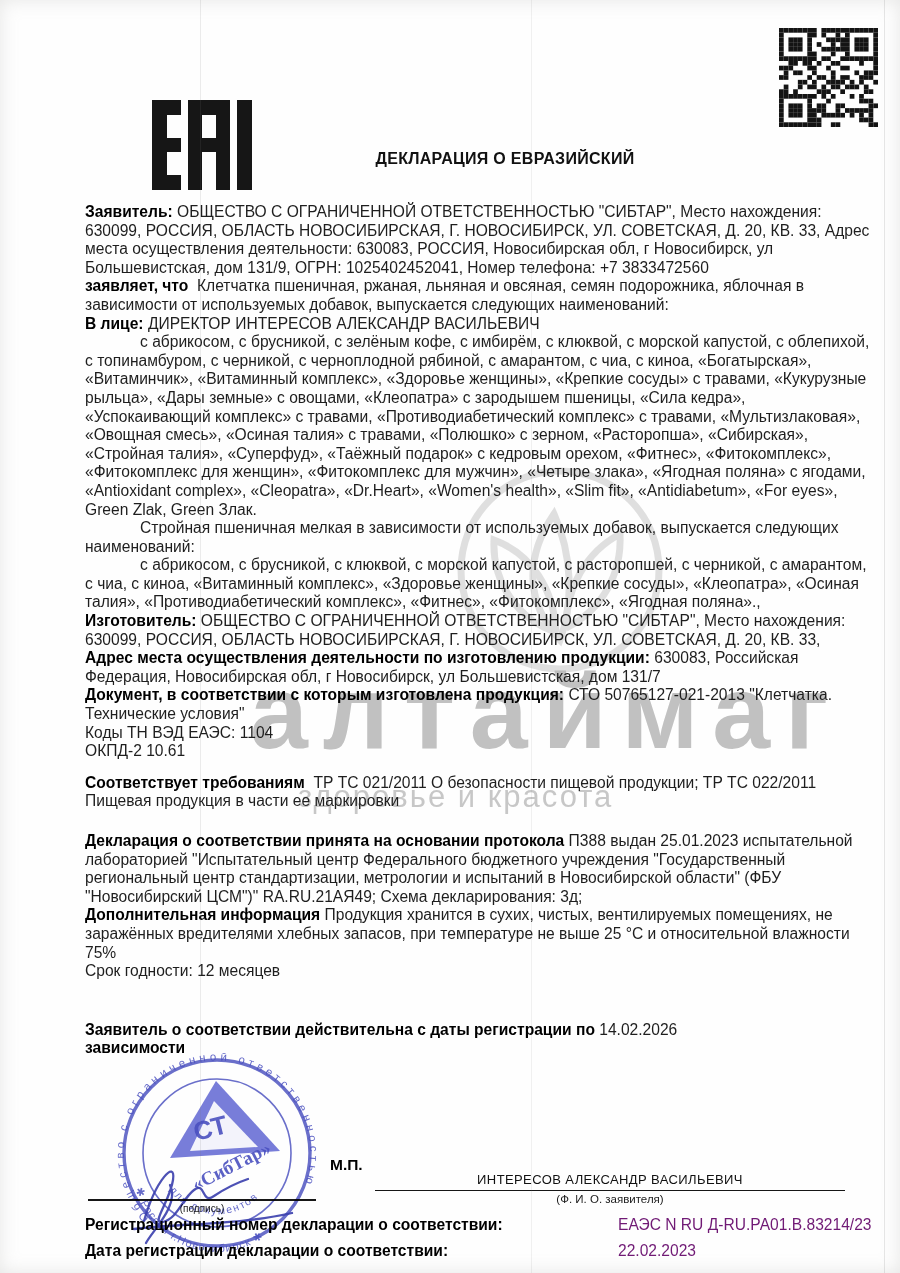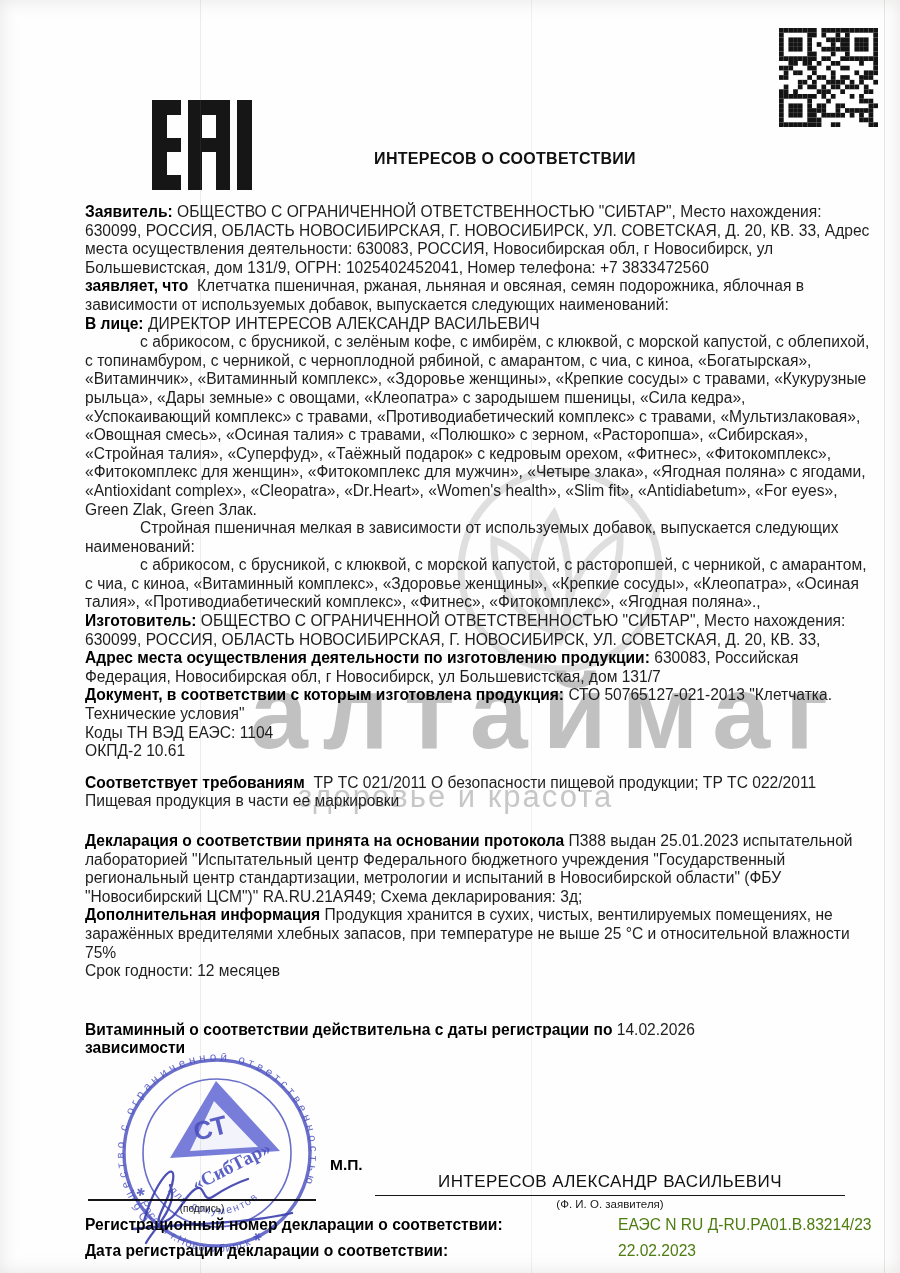--- a/index.html
+++ b/index.html
@@ -26,26 +26,26 @@
   .wm{position:absolute;z-index:1;pointer-events:none;}
   .wm-brand{left:250px;top:660px;font-size:104px;line-height:104px;font-weight:bold;
             letter-spacing:15px;color:#b7b7b7;opacity:.85;}
   .wm-tag{left:298px;top:779px;font-size:31px;letter-spacing:2px;color:#c2c2c2;opacity:.9;}
   .wm-flower{left:452px;top:462px;opacity:.55;}
   
   .mp{position:absolute;left:330px;top:1156px;font-weight:bold;font-size:15.5px;color:#000;z-index:3;}
   .sigline{position:absolute;left:88px;top:1199px;width:228px;border-top:2px solid #161616;z-index:3;}
   .sigcap{position:absolute;left:88px;top:1203px;width:228px;text-align:center;font-size:10px;color:#1a1a1a;z-index:3;}
   .nameblock{position:absolute;left:375px;top:1172px;width:470px;text-align:center;z-index:3;}
-  .nameblock .nm{font-size:17px;letter-spacing:.4px;color:#111;padding-bottom:3px;
+  .nameblock .nm{font-size:13px;letter-spacing:.4px;color:#111;padding-bottom:3px;
                  border-bottom:1.8px solid #161616;}
   .nameblock .cap{font-size:11.5px;color:#1a1a1a;margin-top:2px;}
   .regrow{position:absolute;left:85px;width:800px;font-size:15.6px;z-index:3;color:#000;}
   .regrow .lbl{font-weight:bold;}
-  .regrow .val{position:absolute;left:533px;top:0;font-weight:normal;color:#4d7c0f;}
+  .regrow .val{position:absolute;left:533px;top:0;font-weight:normal;color:#701a75;}
   .r1{top:1216px;} .r2{top:1242px;}
   .stamp{position:absolute;left:100px;top:1053px;z-index:6;mix-blend-mode:multiply;}
 </style>
 </head>
 <body>
 
 <div class="page">
 
   <div class="scanline" style="left:200px;background:rgba(120,120,120,.14);"></div>
   <div class="scanline" style="left:531px;background:rgba(120,120,120,.10);"></div>
@@ -66,21 +66,21 @@
       <rect x="85" y="75" width="15" height="15"></rect>
       <rect x="85" y="0" width="14" height="90"></rect>
     </g>
     <g fill="#161616">
       <rect x="85" y="0" width="14" height="15"></rect>
         <rect x="85" y="75" width="14" height="15"></rect>
     </g>
   </svg>
 
   <div class="hdr">
-    <div class="l2">ИНТЕРЕСОВ О СООТВЕТСТВИИ</div>
+    <div class="l2">ДЕКЛАРАЦИЯ О ЕВРАЗИЙСКИЙ</div>
   </div>
 
   <div class="qr">
     <svg id="qr-svg" width="99" height="99" viewBox="0 0 99 99" fill="#141414">
         <rect x="0.00" y="0.00" width="4.71" height="4.71"></rect>
         <rect x="4.71" y="0.00" width="4.71" height="4.71"></rect>
         <rect x="9.43" y="0.00" width="4.71" height="4.71"></rect>
         <rect x="14.14" y="0.00" width="4.71" height="4.71"></rect>
         <rect x="18.86" y="0.00" width="4.71" height="4.71"></rect>
         <rect x="23.57" y="0.00" width="4.71" height="4.71"></rect>
@@ -340,21 +340,21 @@
     <p class="para indent">с абрикосом,  с брусникой, с клюквой, с морской капустой, с расторопшей, с черникой, с амарантом, с чиа, с киноа, «Витаминный комплекс», «Здоровье женщины», «Крепкие сосуды», «Клеопатра», «Осиная талия», «Противодиабетический комплекс», «Фитнес», «Фитокомплекс», «Ягодная поляна».,</p>
     <p class="para"><b>Изготовитель:</b> <span>ОБЩЕСТВО С ОГРАНИЧЕННОЙ ОТВЕТСТВЕННОСТЬЮ "СИБТАР", Место нахождения: 630099, РОССИЯ, ОБЛАСТЬ НОВОСИБИРСКАЯ, Г. НОВОСИБИРСК, УЛ. СОВЕТСКАЯ, Д. 20, КВ. 33,</span></p>
     <p class="para"><b>Адрес места осуществления деятельности по изготовлению продукции:</b> <span>630083, Российская Федерация, Новосибирская обл, г Новосибирск, ул Большевистская, дом 131/7</span></p>
     <p class="para"><b>Документ, в соответствии с которым изготовлена продукция:</b> <span>СТО 50765127-021-2013 "Клетчатка. Технические условия"</span></p>
     <p class="para">Коды ТН ВЭД ЕАЭС: 1104</p>
     <p class="para">ОКПД-2 10.61</p>
     <p class="para gap-s"><b>Соответствует требованиям</b>&nbsp; <span>ТР ТС 021/2011 О безопасности пищевой продукции; ТР ТС 022/2011 Пищевая продукция в части ее маркировки</span></p>
     <p class="para gap-m"><b>Декларация о соответствии принята на основании протокола</b> <span>П388 выдан 25.01.2023 испытательной лабораторией "Испытательный центр Федерального бюджетного учреждения "Государственный региональный центр стандартизации, метрологии и испытаний в Новосибирской области" (ФБУ "Новосибирский ЦСМ")" RA.RU.21АЯ49; Схема декларирования: 3д;</span></p>
     <p class="para"><b>Дополнительная информация</b> <span>Продукция хранится в сухих, чистых, вентилируемых помещениях, не заражённых вредителями хлебных запасов, при температуре не выше 25 °C и относительной влажности 75%</span></p>
     <p class="para">Срок годности: 12 месяцев</p>
-    <p class="para gap-l"><b>Витаминный о соответствии действительна с даты регистрации по</b> <span>14.02.2026</span><span class="blockbold">зависимости</span></p>
+    <p class="para gap-l"><b>Заявитель о соответствии действительна с даты регистрации по</b> <span>14.02.2026</span><span class="blockbold">зависимости</span></p>
   </div>
 
   <div class="mp">М.П.</div>
   <div class="sigline"></div>
   <div class="sigcap">(подпись)</div>
   <div class="nameblock">
     <div class="nm">ИНТЕРЕСОВ АЛЕКСАНДР ВАСИЛЬЕВИЧ</div>
     <div class="cap">(Ф. И. О. заявителя)</div>
   </div>
 

